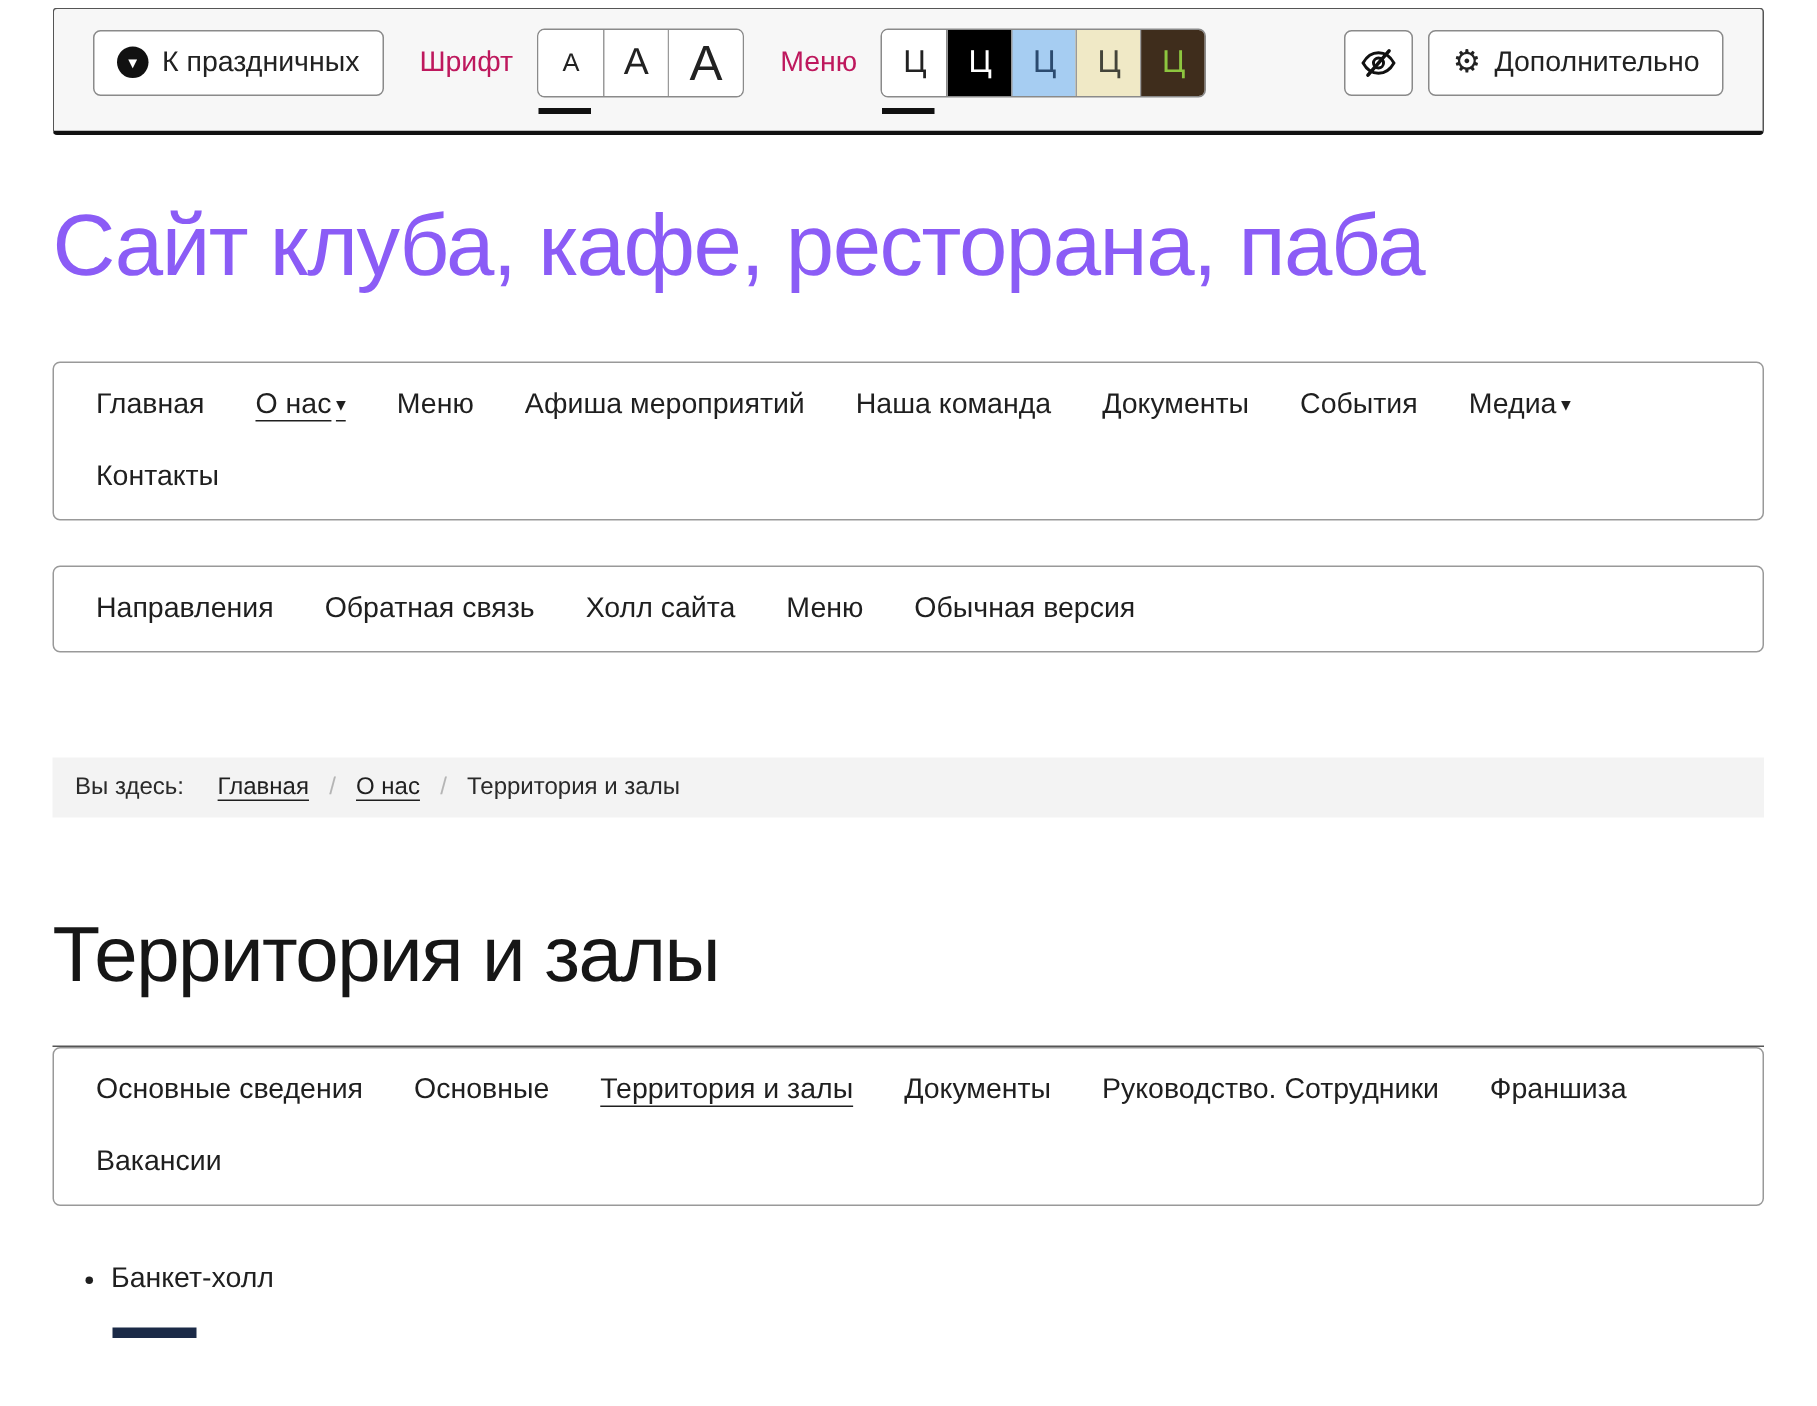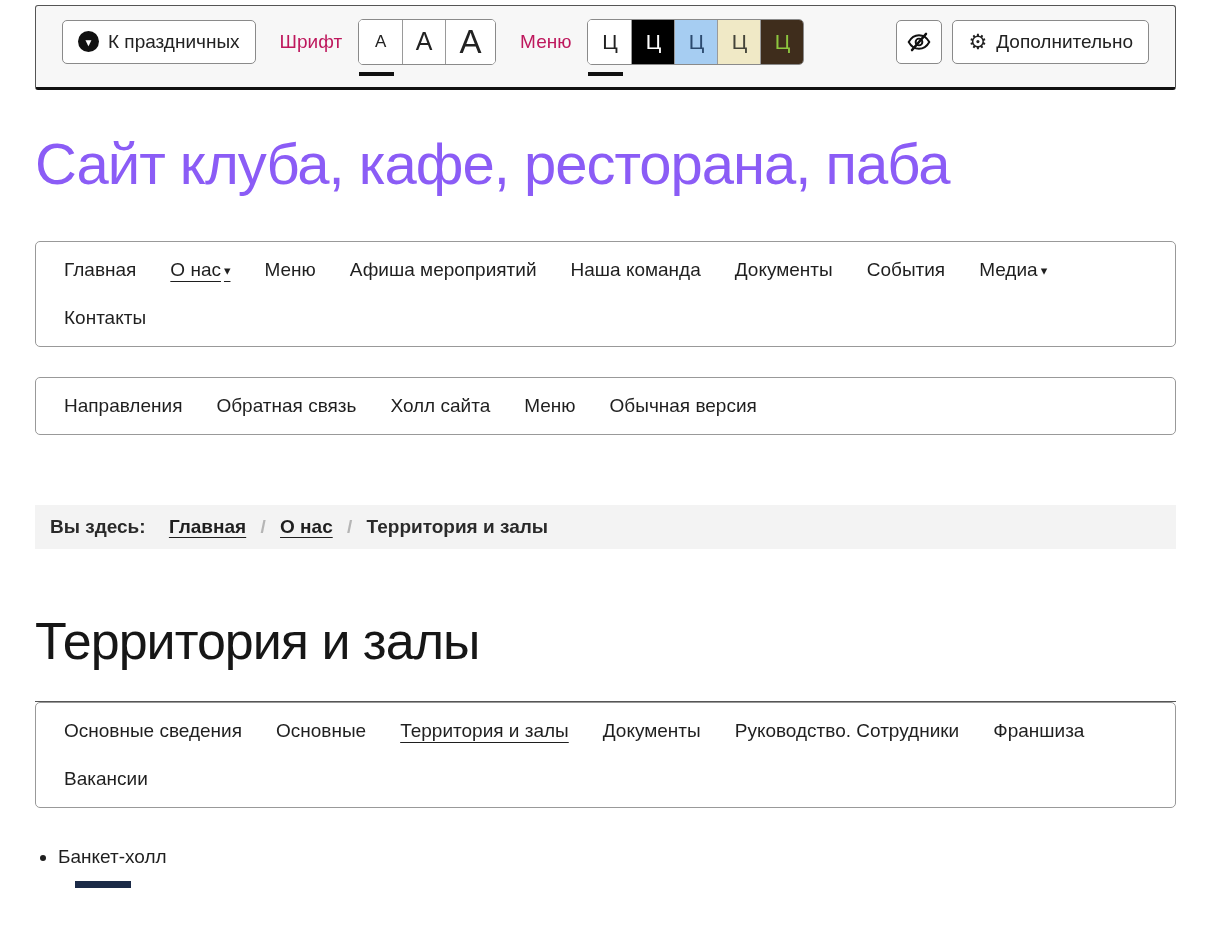--- a/index.html
+++ b/index.html
@@ -80,38 +80,38 @@
   }
   .main-nav { margin-top: 44px; }
   .secondary-nav { margin-top: 30px; }
   .nav-link { color: #1f1f1f; text-decoration: none; white-space: nowrap; cursor: pointer; }
   .nav-link.active { text-decoration: underline; text-underline-offset: 5px; }
   .caret { font-size: 13px; margin-left: 3px; position: relative; top: -1px; }
 
   
   .breadcrumb {
     margin-top: 70px; background: #f3f3f3;
-    padding: 11px 15px; font-size: 19px; color: #2a2a2a; font-weight: bold;
+    padding: 11px 15px; font-size: 16px; color: #2a2a2a;
   }
   .crumb-link { color: #1f1f1f; text-decoration: underline; text-underline-offset: 4px; cursor: pointer; }
   .crumb-sep { color: #b5b5b5; margin: 0 9px; }
 
   
   .page-heading {
     font-size: 52px; font-weight: 400; letter-spacing: -1px;
     margin: 62px 0 0 0; padding-bottom: 30px;
     border-bottom: 1px solid #555; color: #161616;
   }
 
   
   .tabs { }
 
   
   .content { margin-top: 34px; }
-  .content ul { margin: 0; padding-left: 23px; }
+  .content ul { margin: 16px; padding-left: 23px; }
   .content li { font-size: 19px; line-height: 1.62; color: #1f1f1f; }
   .image-sliver { margin: 8px 0 0 40px; width: 56px; height: 7px; background: #1b2a47; }
 
   .eye-svg { width: 26px; height: 26px; }
 </style>
 </head>
 <body>
 
 <div class="page">
 

